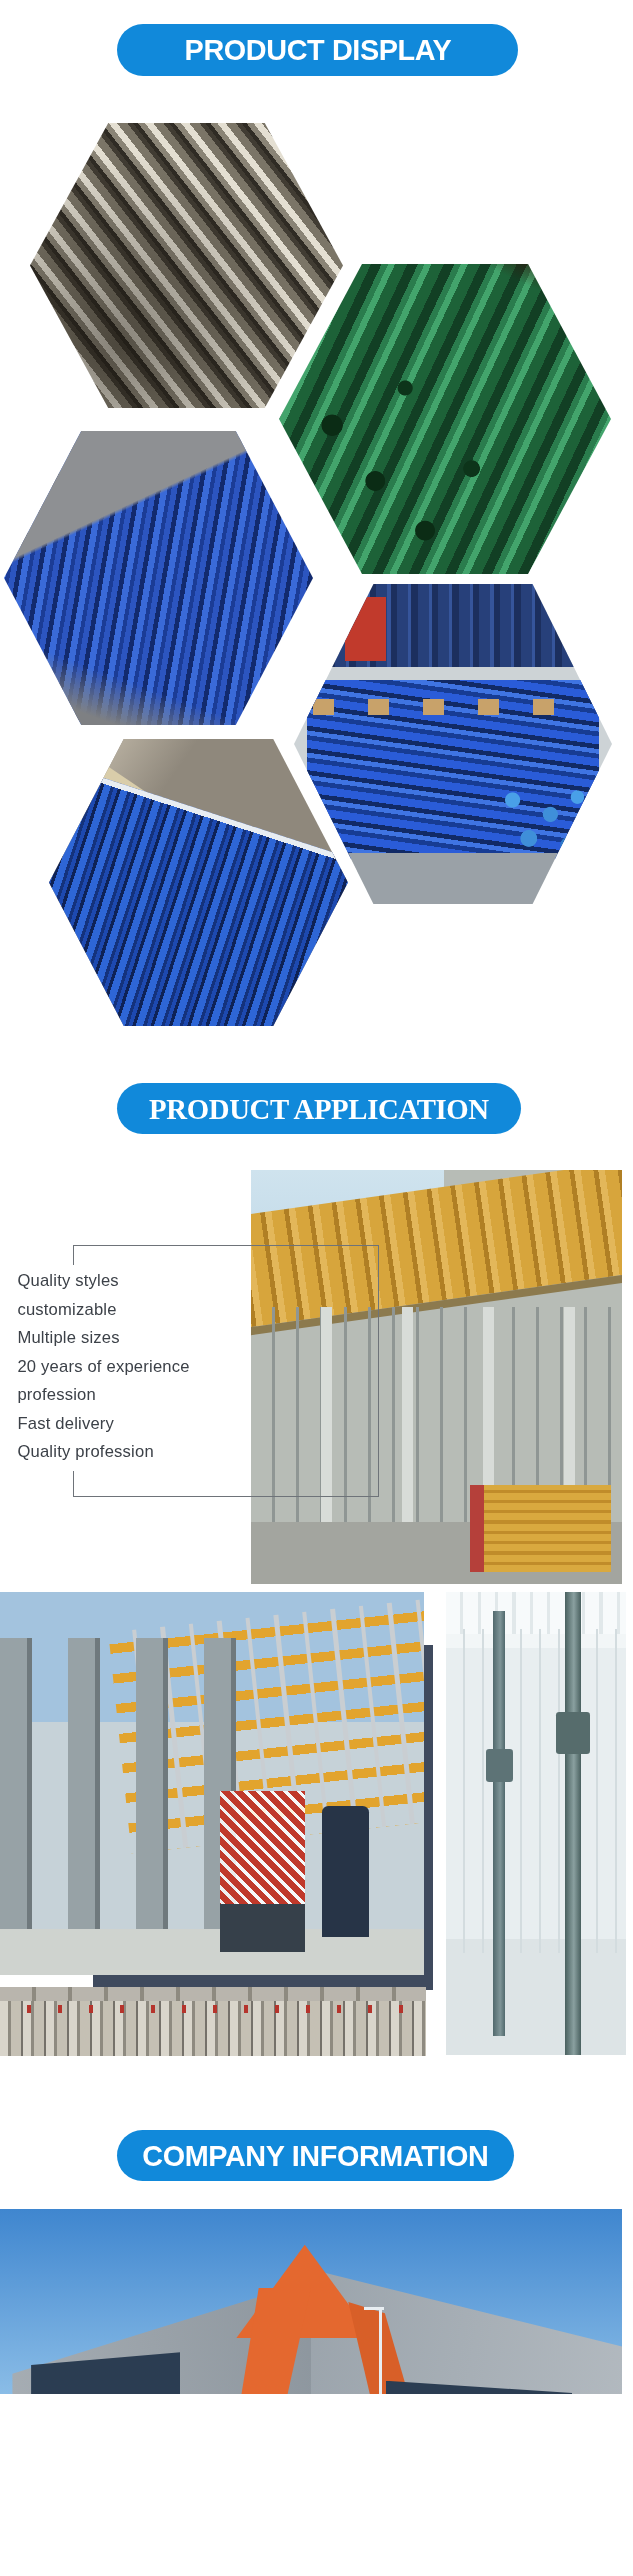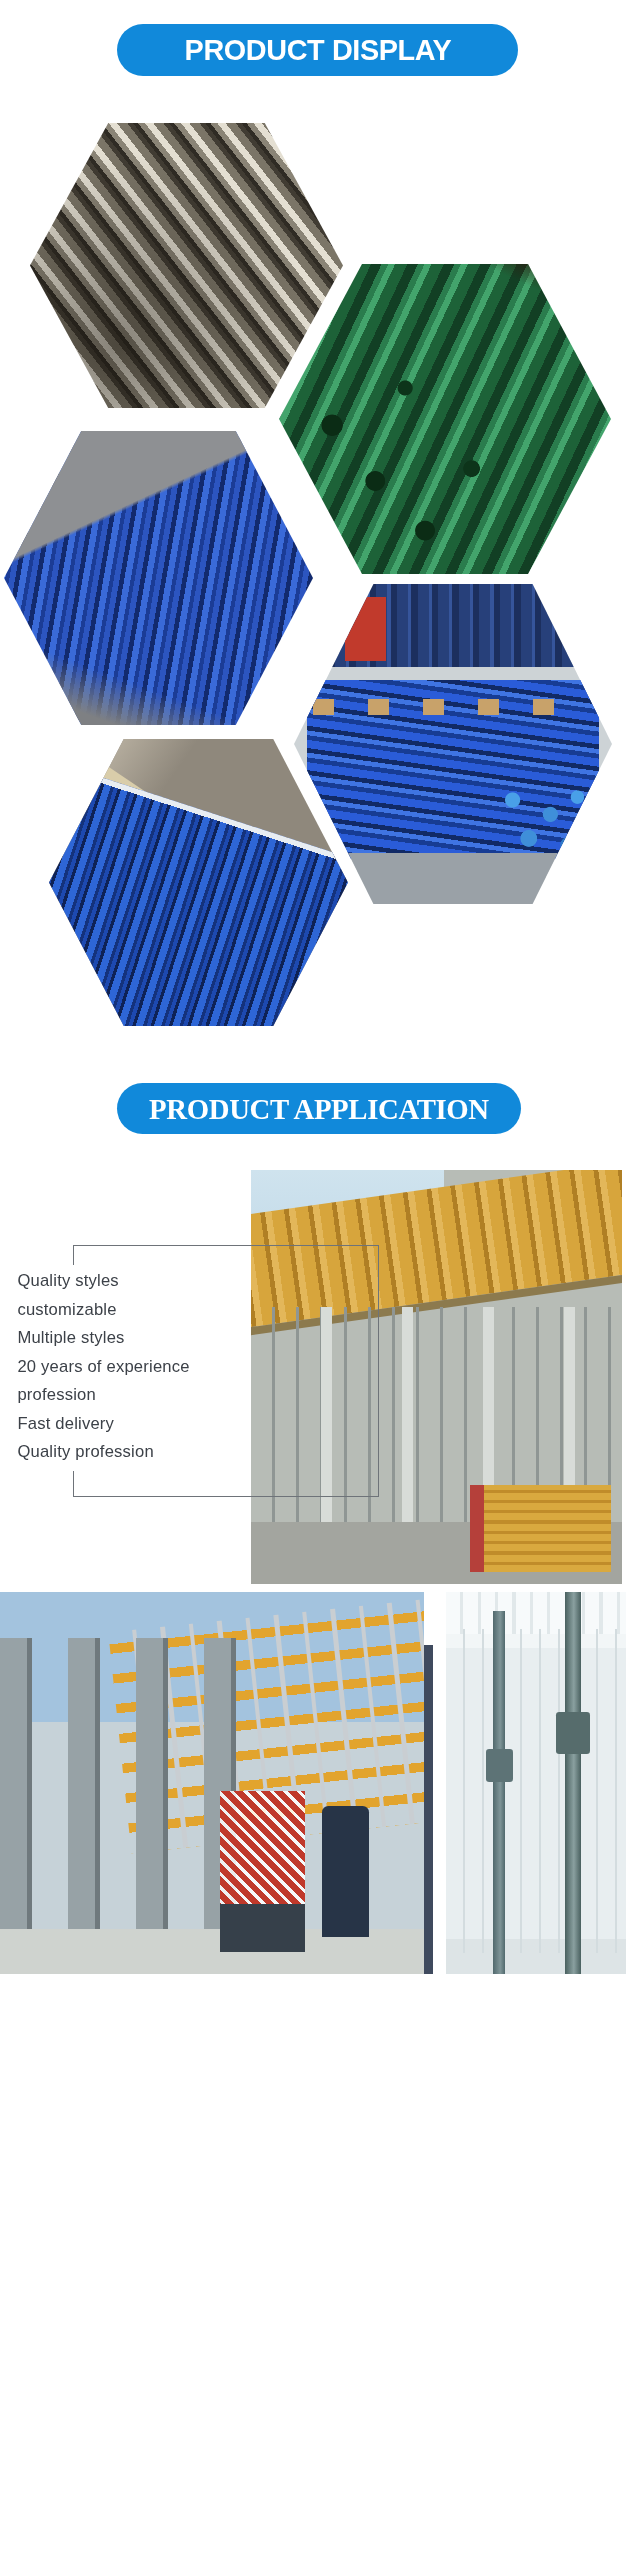--- a/index.html
+++ b/index.html
@@ -1,16 +1,16 @@
 <!DOCTYPE html>
 <html style="font-size:12.7px"><head>
 <meta charset="utf-8">
 <style>
   html,body{margin:0;padding:0;background:#ffffff;}
-  #page{position:relative;width:633px;height:1974px;background:#ffffff;overflow:hidden;
+  #page{position:relative;width:633px;height:2394px;background:#ffffff;overflow:hidden;
         font-family:"Liberation Sans",sans-serif;}
 
   
   .banner{position:absolute;background:#1189da;border-radius:27px;
           display:flex;align-items:center;justify-content:center;}
   .banner span{color:#ffffff;font-weight:700;font-size:30px;letter-spacing:-0.4px;
                transform:scaleX(0.96);white-space:nowrap;}
   #banner-display{left:117px;top:24px;width:401px;height:52px;}
   #banner-application{left:117px;top:1083px;width:404px;height:51px;font-family:Liberation Serif, serif;}
   #banner-company{left:117px;top:2130px;width:397px;height:51px;}
@@ -231,21 +231,21 @@
 
   <div class="bracket" id="bracket-top"></div>
   <div class="bracket" id="bracket-right"></div>
   <div class="bracket" id="bracket-bottom"></div>
   <div class="bracket" id="bracket-left-a"></div>
   <div class="bracket" id="bracket-left-b"></div>
 
   <div id="feature-list">
     <div class="feature">Quality styles</div>
     <div class="feature">customizable</div>
-    <div class="feature">Multiple styles</div>
+    <div class="feature">Multiple sizes</div>
     <div class="feature">20 years of experience</div>
     <div class="feature">profession</div>
     <div class="feature">Fast delivery</div>
     <div class="feature">Quality profession</div>
   </div>
 
   <div id="collage-shadow"></div>
 
   <div id="photo-yellow-frames">
     <div class="grid"></div>
@@ -263,20 +263,23 @@
     <div class="collar1"></div>
     <div class="collar2"></div>
   </div>
 
   <div id="photo-indoor-props">
     <div class="ceilband"></div>
     <div class="posts"></div>
     <div class="reds"></div>
   </div>
 
+  <div class="banner" id="banner-company">
+    <span>COMPANY INFORMATION</span>
+  </div>
 
   <div id="photo-factory">
     <div class="bldg-right"></div>
     <div class="bldg-left"></div>
     <div class="ridge"></div>
     <div class="orange-left"></div>
     <div class="orange-right"></div>
     <div class="win-left"></div>
     <div class="win-left2"></div>
     <div class="win-right"></div>

